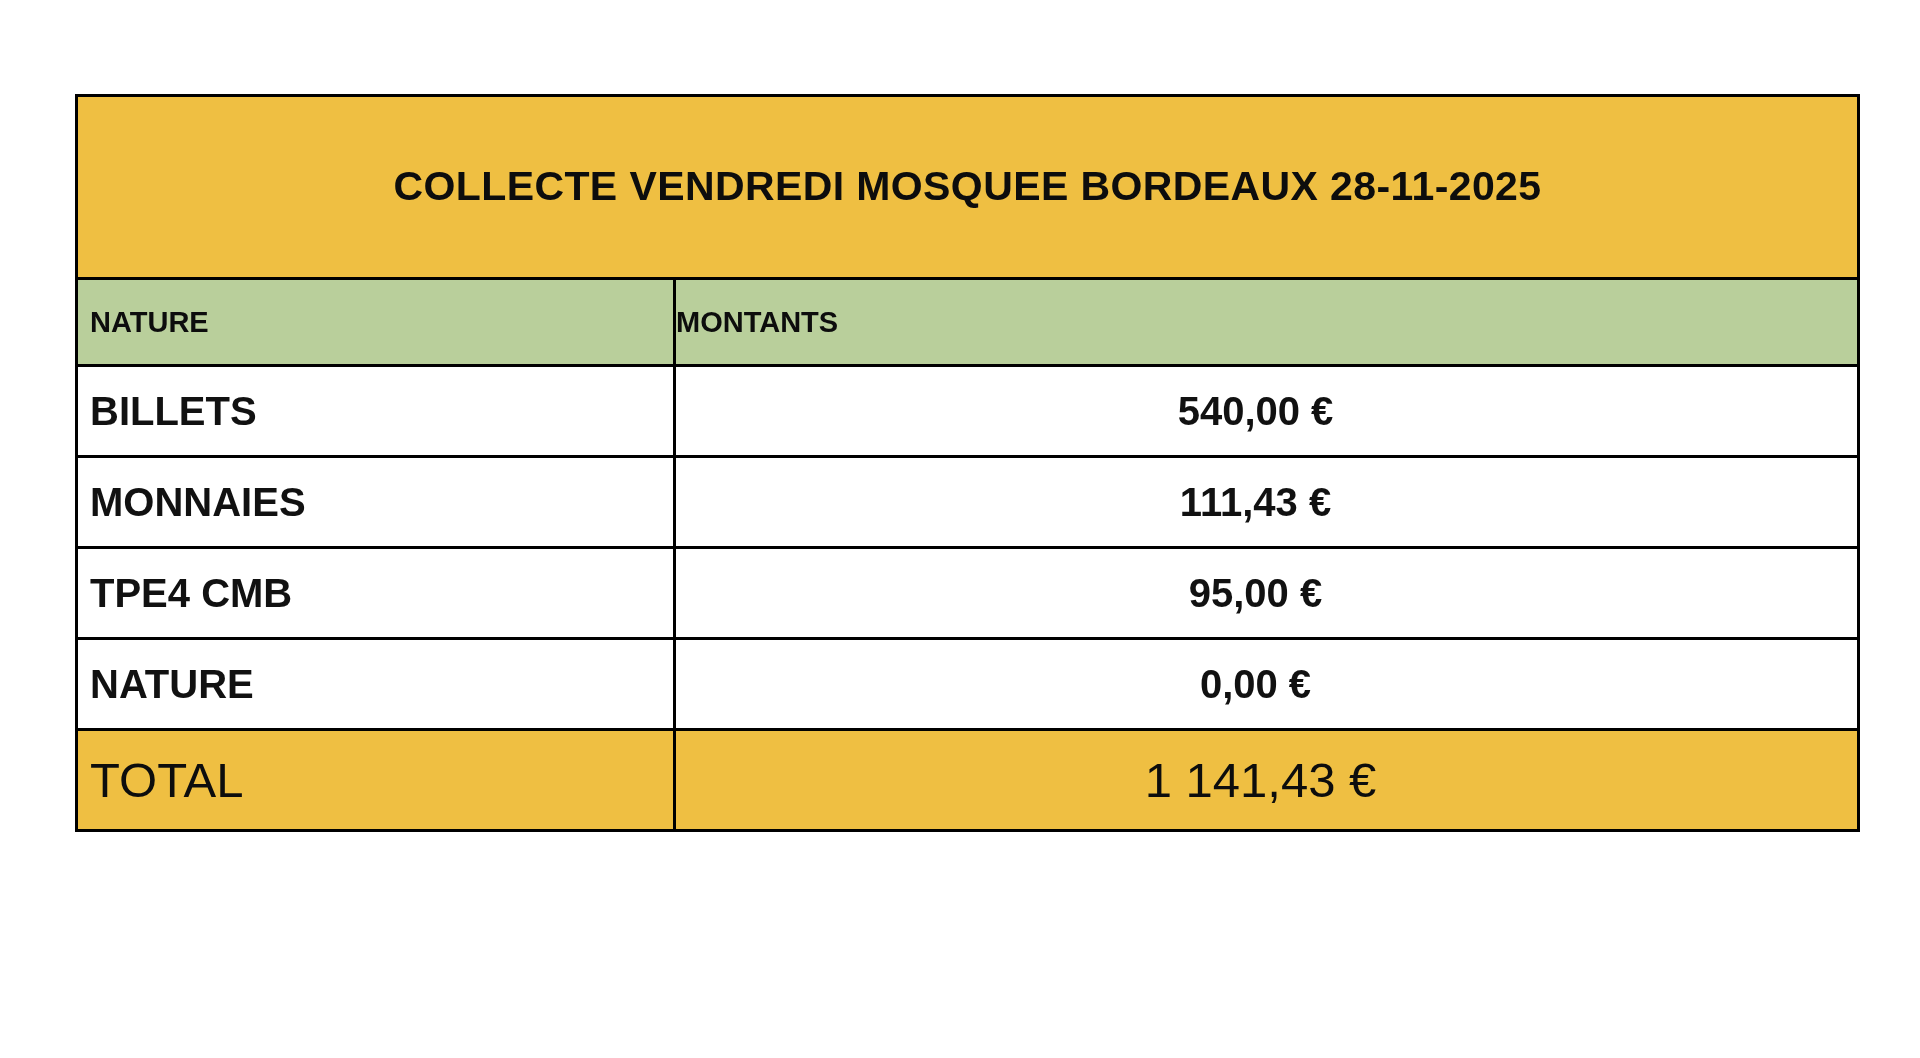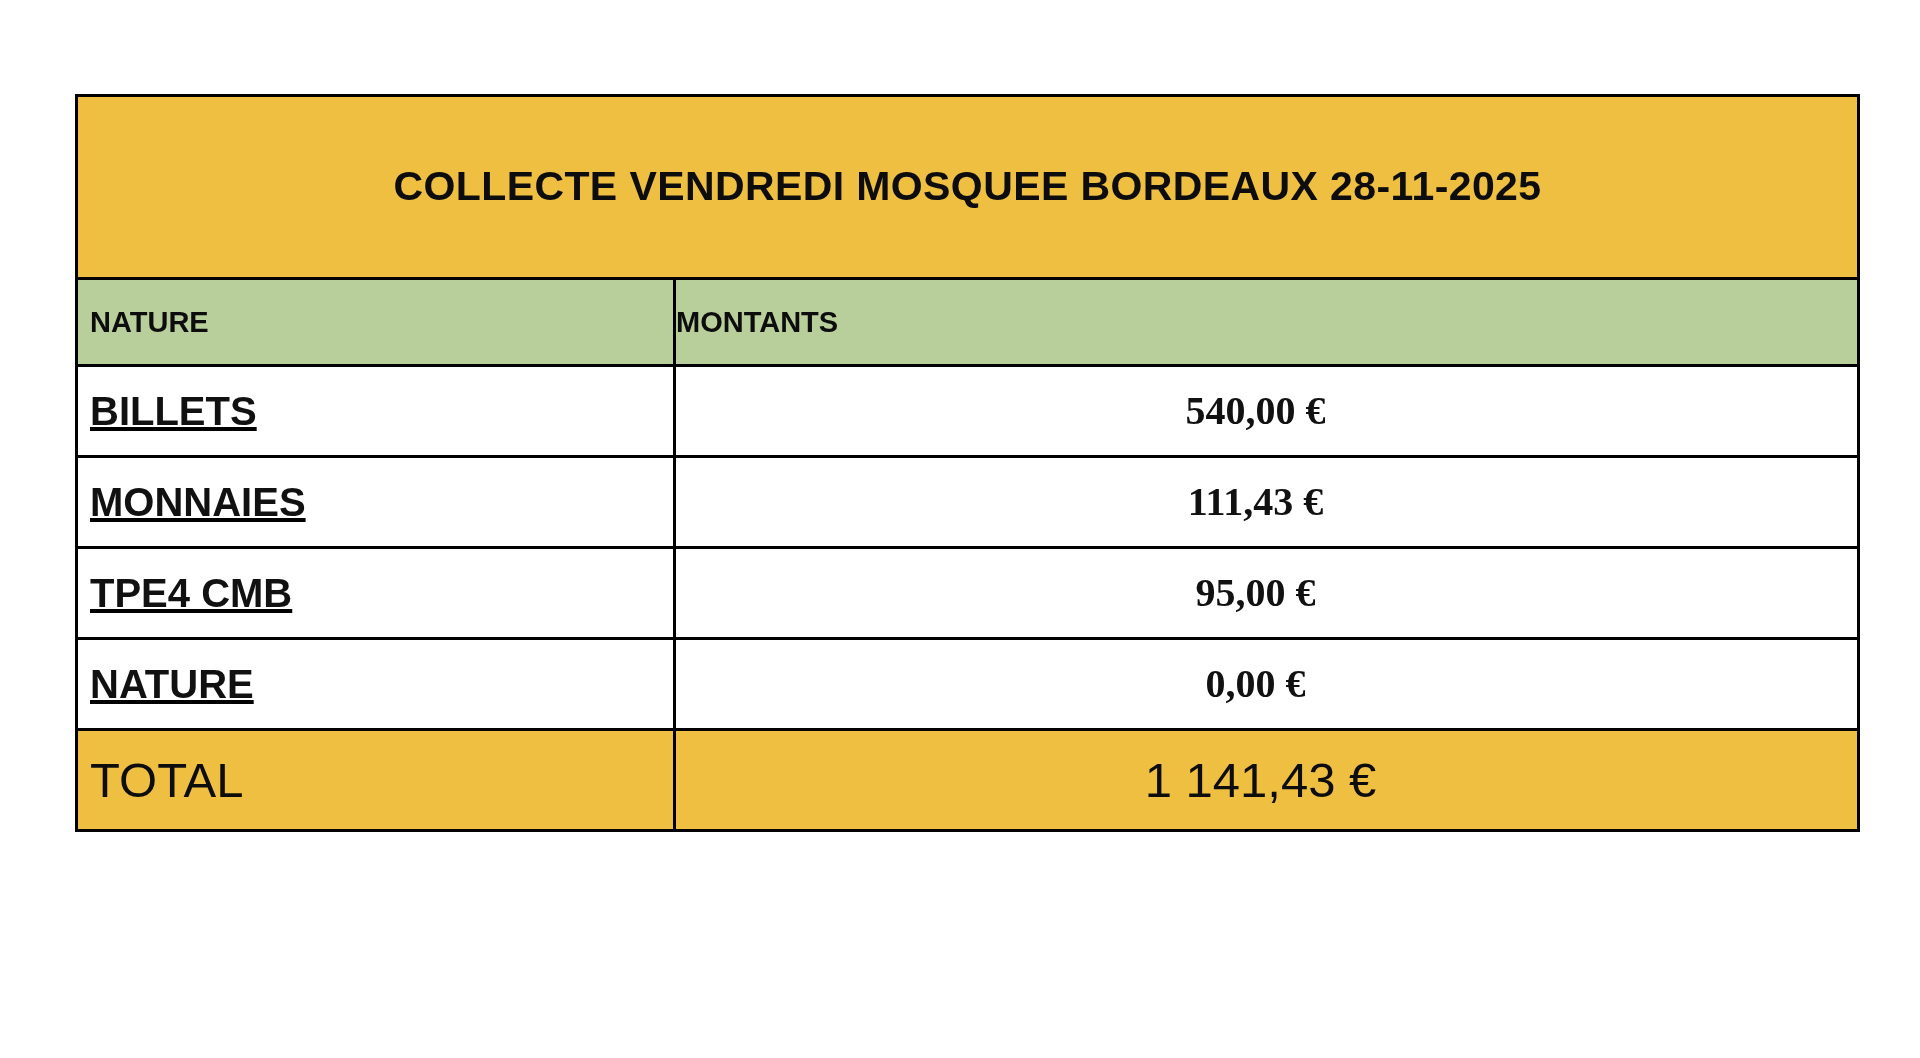--- a/index.html
+++ b/index.html
@@ -78,34 +78,33 @@
   .head-nature .head-text { padding-left: 12px; }
   .head-montant .head-text { padding-right: 6px; }
 
   
   .data-cell {
     height: 88px;
     background: #ffffff;
   }
   .data-label {
     text-align: left;
-    text-decoration: underline;
   }
   .data-value {
     text-align: center;
   }
   .cell-text {
     display: block;
     font-size: 40px;
     font-weight: bold;
     color: #111111;
     line-height: 1;
   }
   .data-label .cell-text { padding-left: 12px; }
-  .data-value .cell-text { padding-right: 22px; font-family: Liberation Serif, serif; }
+  .data-value .cell-text { padding-right: 22px; }
 
   
   .total-cell {
     height: 98px;
     background: #efbf42;
   }
   .total-label { text-align: left; }
   .total-value { text-align: center; }
   .total-text {
     display: block;

